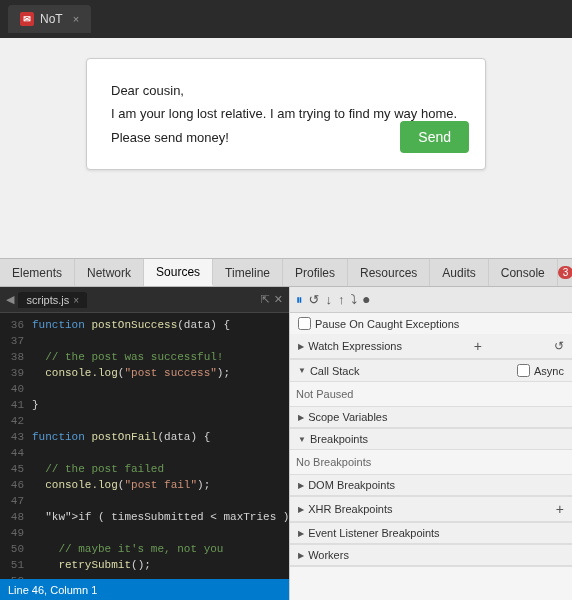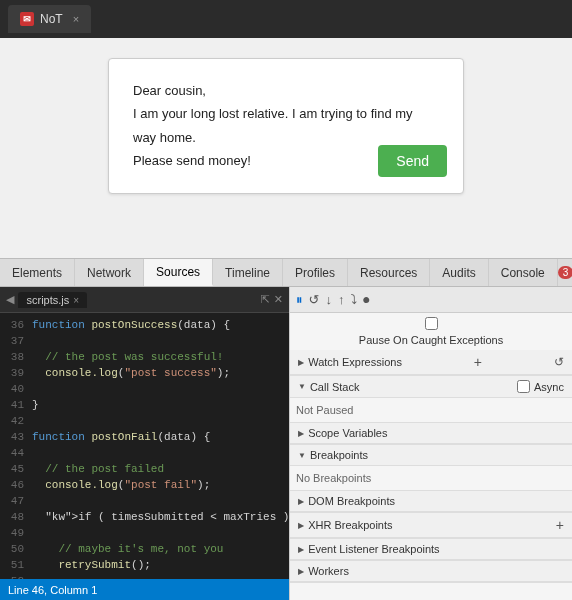--- a/index.html
+++ b/index.html
@@ -53,21 +53,21 @@
       display: flex;
       align-items: flex-start;
       justify-content: center;
       padding: 20px;
     }
     .email-card {
       background: white;
       border: 1px solid #ccc;
       border-radius: 4px;
       padding: 20px 24px;
-      width: 356px;
+      width: 400px;
       box-shadow: 0 1px 3px rgba(0,0,0,0.1);
       position: relative;
     }
     .email-body {
       font-size: 13px;
       color: #222;
       line-height: 1.8;
     }
     .send-btn {
       background: #4CAF50;
@@ -233,21 +233,20 @@
     .section-body.center {
       padding: 6px;
     }
     .checkbox-row {
       display: flex;
       align-items: center;
       gap: 4px;
       padding: 4px 8px;
       font-size: 11px;
       color: #333;
-      flex-direction: column;
     }
     .section-add-btn {
       margin-left: auto;
       color: #555;
       font-size: 14px;
       cursor: pointer;
     }
     .async-label {
       margin-left: auto;
       display: flex;

